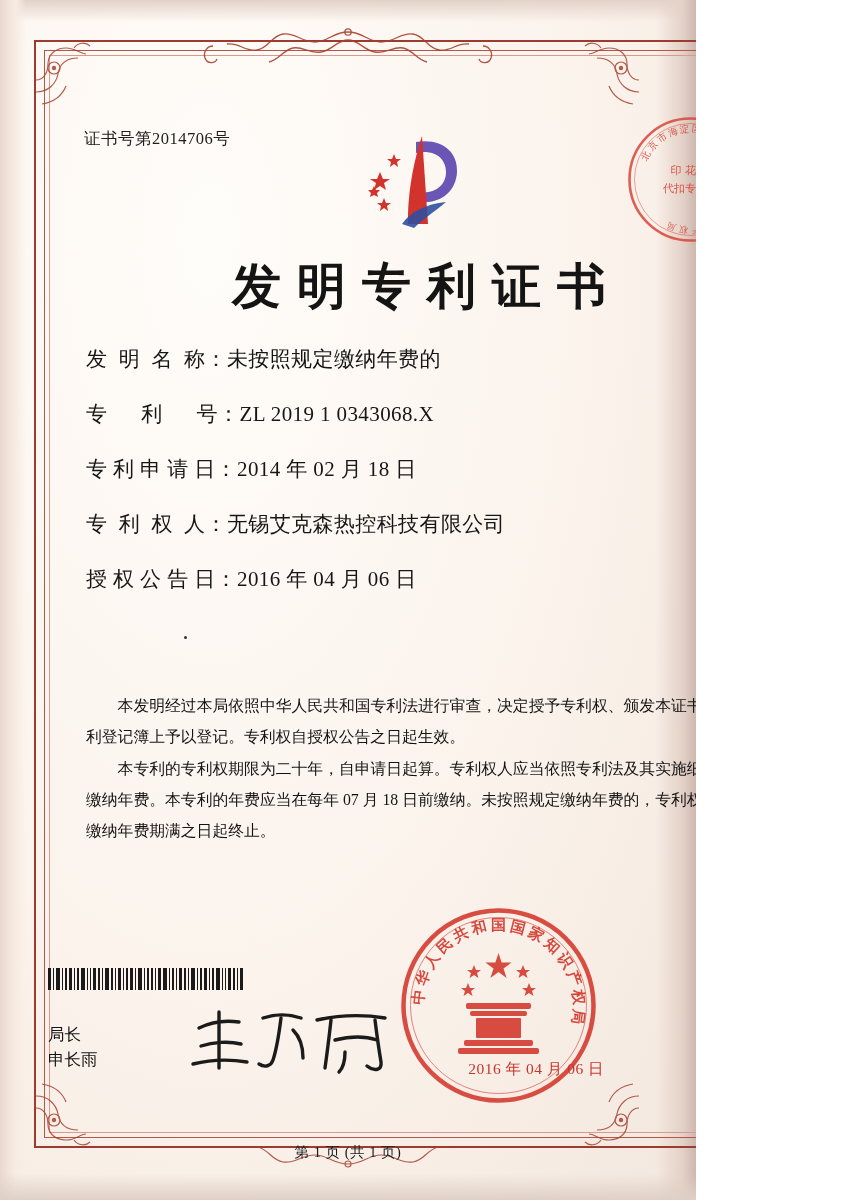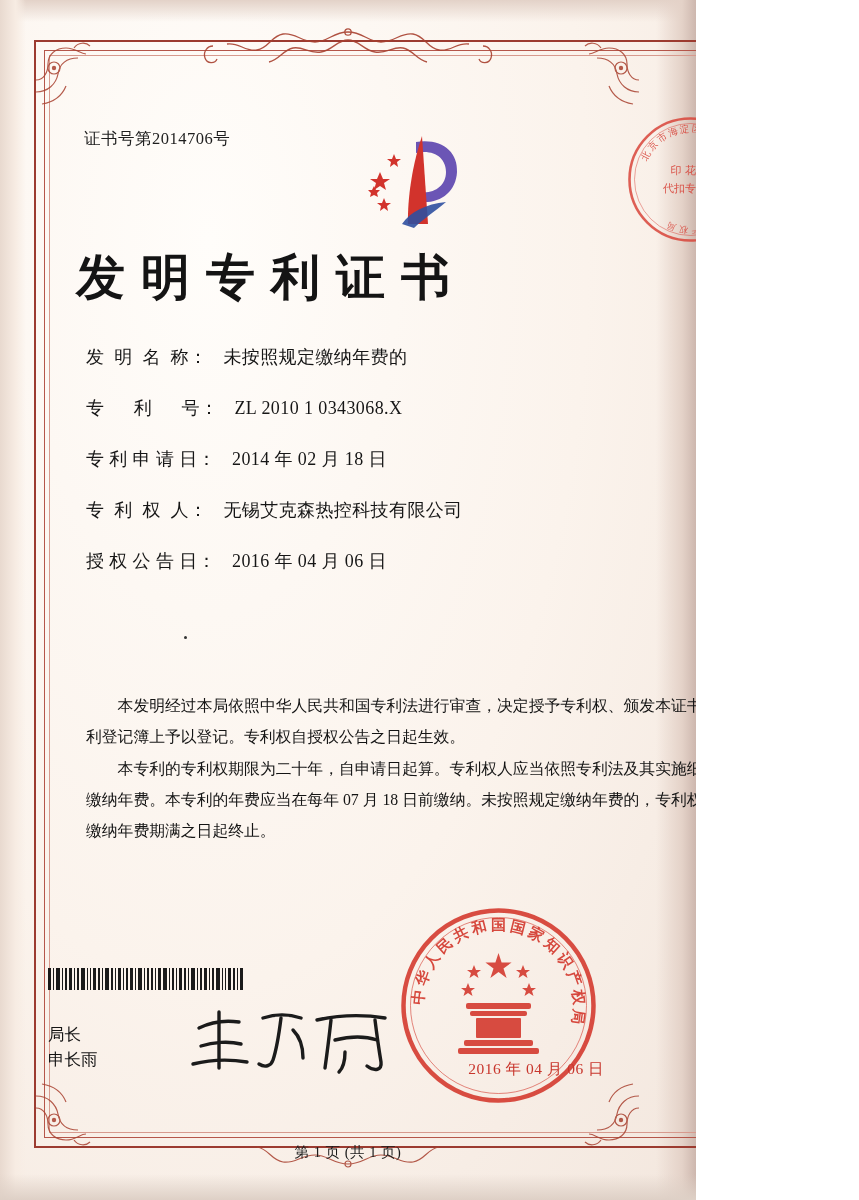--- a/index.html
+++ b/index.html
@@ -130,42 +130,41 @@
   
   .stamp-tax {
     position: absolute;
     right: 20px; top: 42px;
     width: 135px; height: 135px;
   }
   .stamp-tax svg { width: 100%; height: 100%; display: block; }
 
   .main-title {
     position: absolute;
-    left: 0; right: 0; top: 175px;
-    text-align: left;
+    left: 0; right: 0; top: 184px;
+    text-align: center;
     font-size: 49px;
     letter-spacing: 16px;
     font-weight: 700;
     color: #141414;
     text-indent: 16px;
     font-family: Liberation Sans, sans-serif;
   }
 
   .fields {
     position: absolute;
     left: 26px; top: 275px;
     width: 660px;
   }
   .field {
     display: flex;
     align-items: baseline;
     margin-bottom: 27px;
-    font-size: 18px;
+    font-size: 21px;
     color: #161616;
-    gap: 16px;
   }
   .field .label {
     white-space: pre;
     letter-spacing: .4px;
   }
   .field .value {
     letter-spacing: .4px;
     white-space: pre;
   }
 
@@ -379,21 +378,21 @@
 
     <div class="main-title">发明专利证书</div>
 
     <div class="fields">
       <div class="field">
         <span class="label">发  明  名  称：</span>
         <span class="value">未按照规定缴纳年费的</span>
       </div>
       <div class="field">
         <span class="label">专      利      号：</span>
-        <span class="value">ZL 2010 1 0343068.X</span>
+        <span class="value">ZL 2019 1 0343068.X</span>
       </div>
       <div class="field">
         <span class="label">专 利 申 请 日：</span>
         <span class="value">2014 年 02 月 18 日</span>
       </div>
       <div class="field">
         <span class="label">专  利  权  人：</span>
         <span class="value">无锡艾克森热控科技有限公司</span>
       </div>
       <div class="field">

